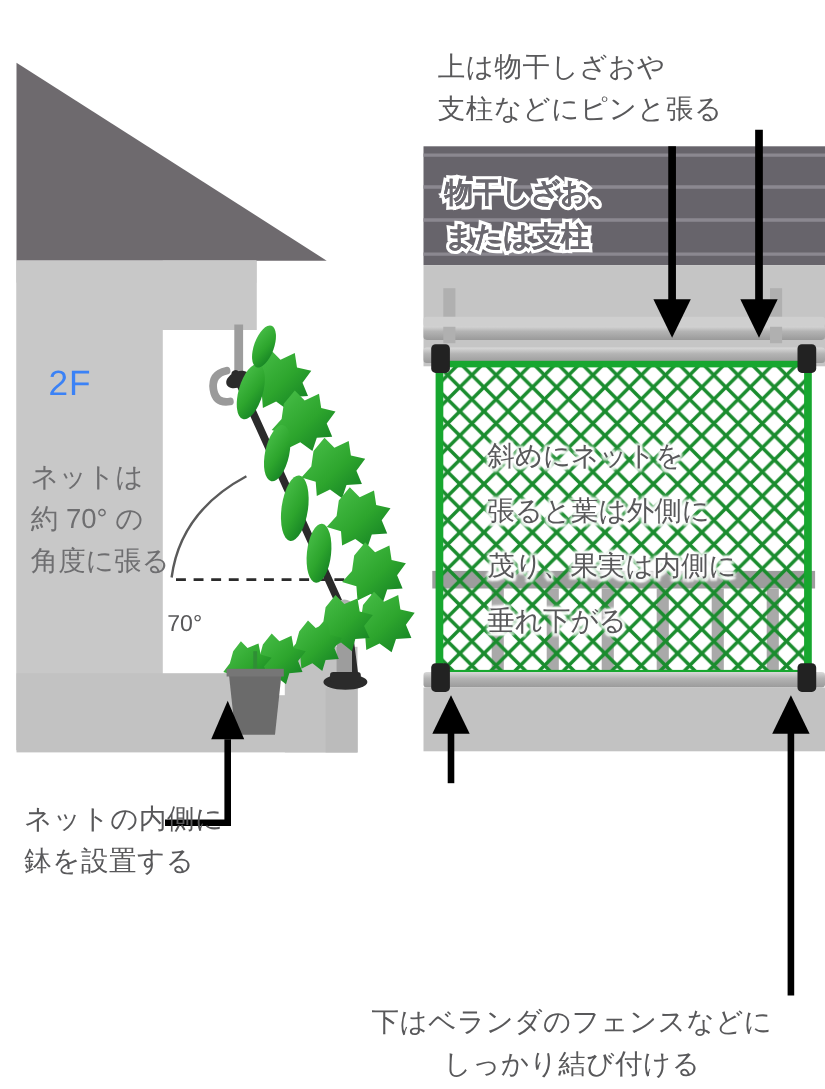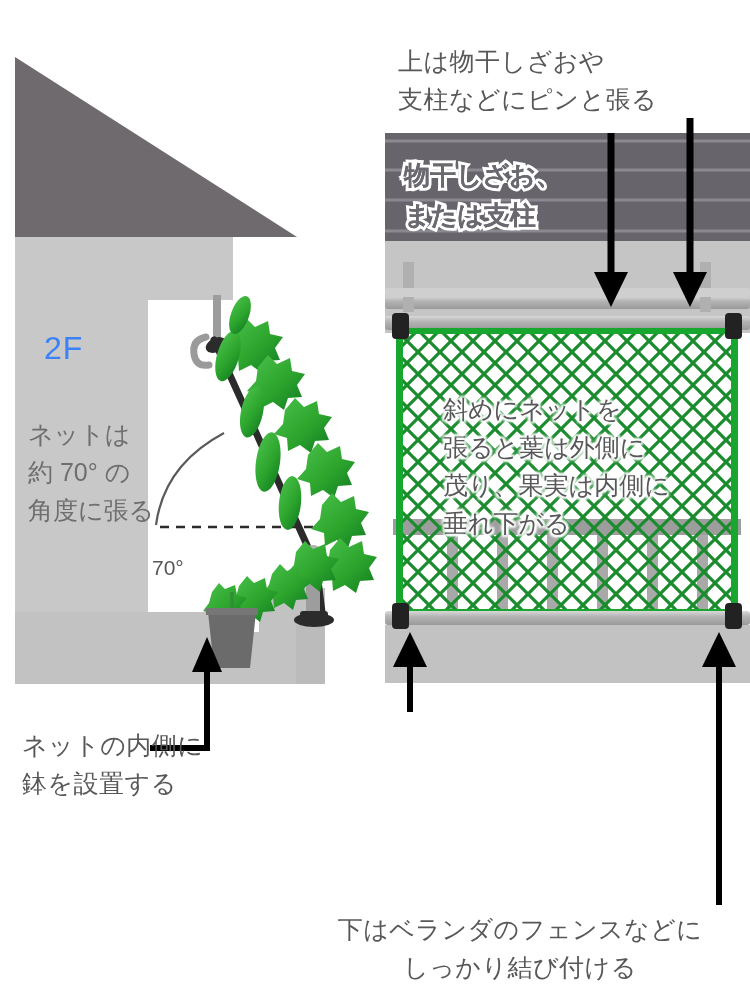--- a/index.html
+++ b/index.html
@@ -50,21 +50,21 @@
   }
   .label-angle {
     position: absolute;
     color: #58585a;
     font-size: 21px;
   }
   .label-on-net {
     position: absolute;
     color: #58585a;
     font-size: 25px;
-    line-height: 38px;
+    line-height: 50px;
     white-space: pre-line;
     text-shadow:
       2px 0 2px #fff, -2px 0 2px #fff, 0 2px 2px #fff, 0 -2px 2px #fff,
       2px 2px 2px #fff, -2px -2px 2px #fff, 2px -2px 2px #fff, -2px 2px 2px #fff,
       0 0 5px #fff, 0 0 7px #fff;
   }
   .label-pole {
     position: absolute;
     color: #6b6970;
     font-size: 26px;

